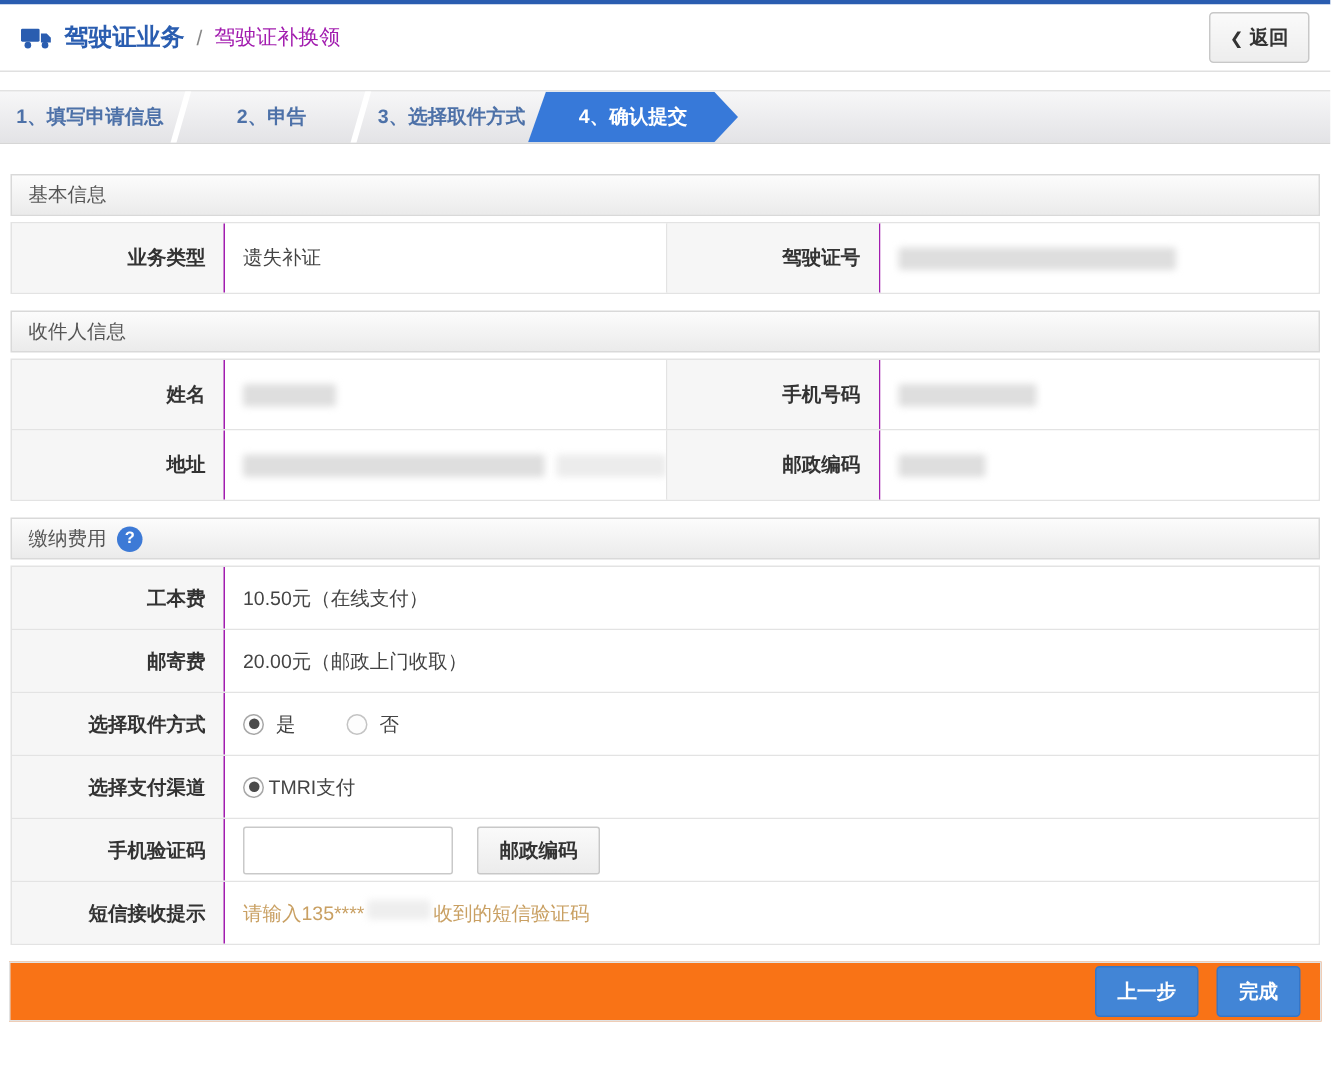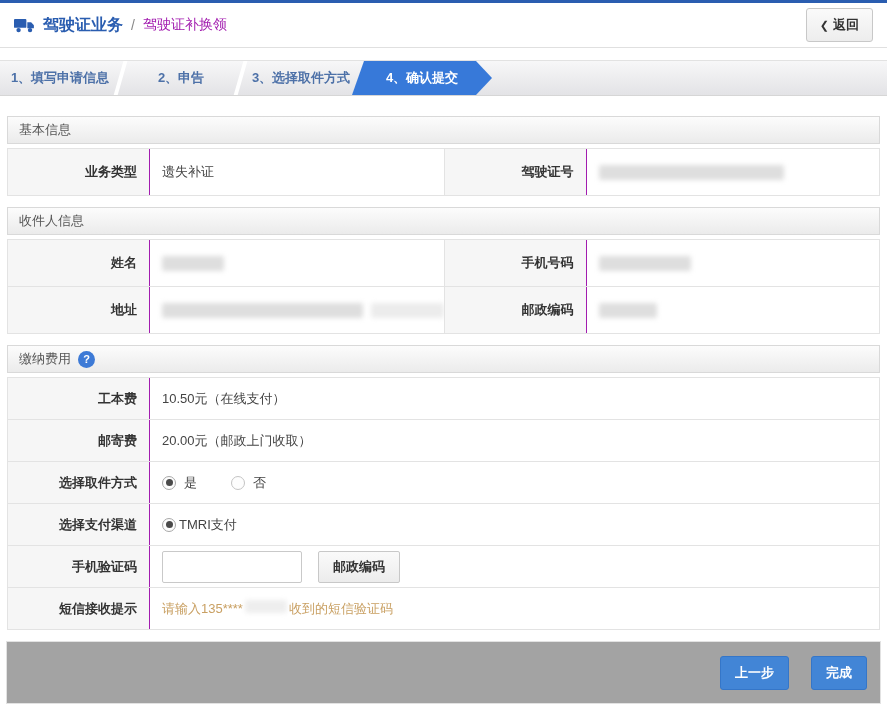--- a/index.html
+++ b/index.html
@@ -80,22 +80,22 @@
   
   .code-input { width:140px; height:32px; border:1px solid #c9c9c9; border-radius:2px;
     background:#fff; font-family:inherit; font-size:13px; padding:0 8px; }
   .get-code-button { height:32px; padding:0 14px; margin-left:8px; cursor:pointer;
     background:linear-gradient(180deg,#fafafa,#ececec); border:1px solid #c8c8c8;
     border-radius:2px; font-size:13px; font-weight:700; color:#333; font-family:inherit; }
 
   .sms-tip { color:#c9a063; display:inline-flex; align-items:flex-start; }
 
   
-  .footer { margin:8px 6px 0; height:63px; background:#a3a3a3; border:1px solid #e2e2e2;
-    display:flex; align-items:center; justify-content:flex-end; gap:22px; padding:0 13px; }
+  .footer { margin:8px 6px 0; height:40px; background:#f97316; border:1px solid #e2e2e2;
+    display:flex; align-items:center; justify-content:flex-end; gap:12px; padding:0 13px; }
   .btn-primary { background:#4285d6; border:1px solid #3576c8; border-radius:3px;
     color:#fff; font-size:13px; font-weight:700; padding:7px 14px; cursor:pointer;
     font-family:inherit; }
 </style>
 </head>
 <body>
 
 <div class="top-accent"></div>
 
 <header class="header">

